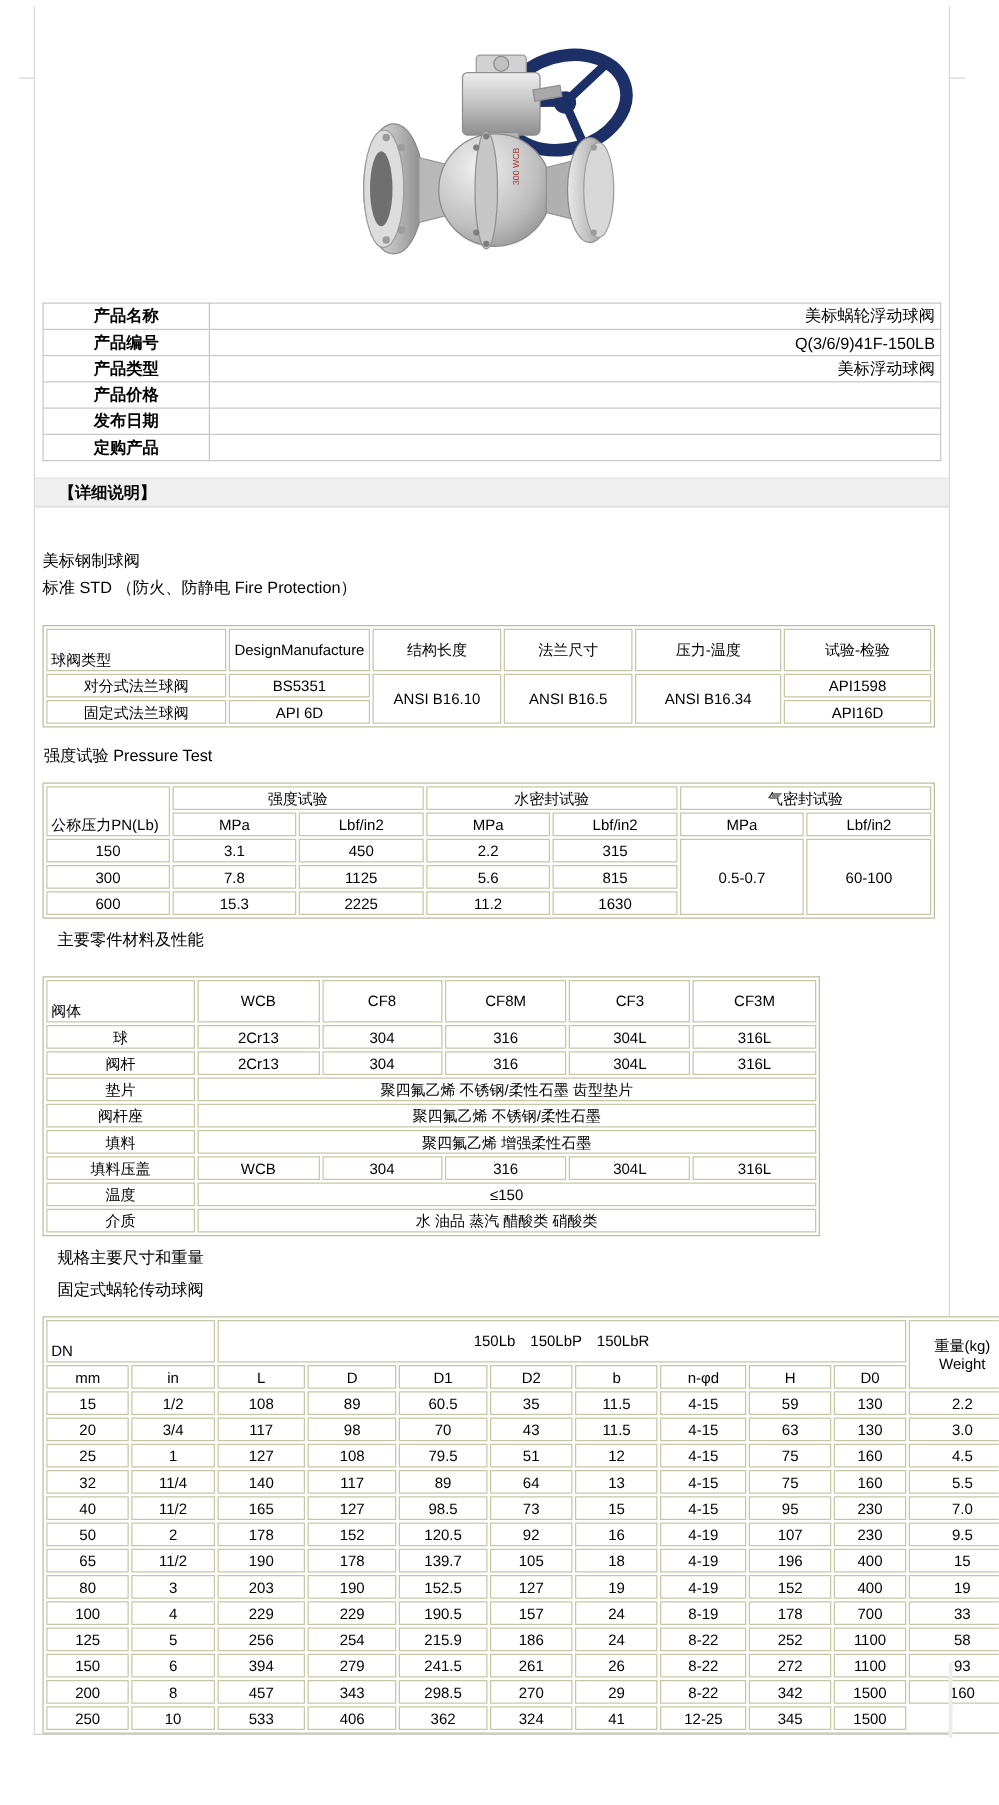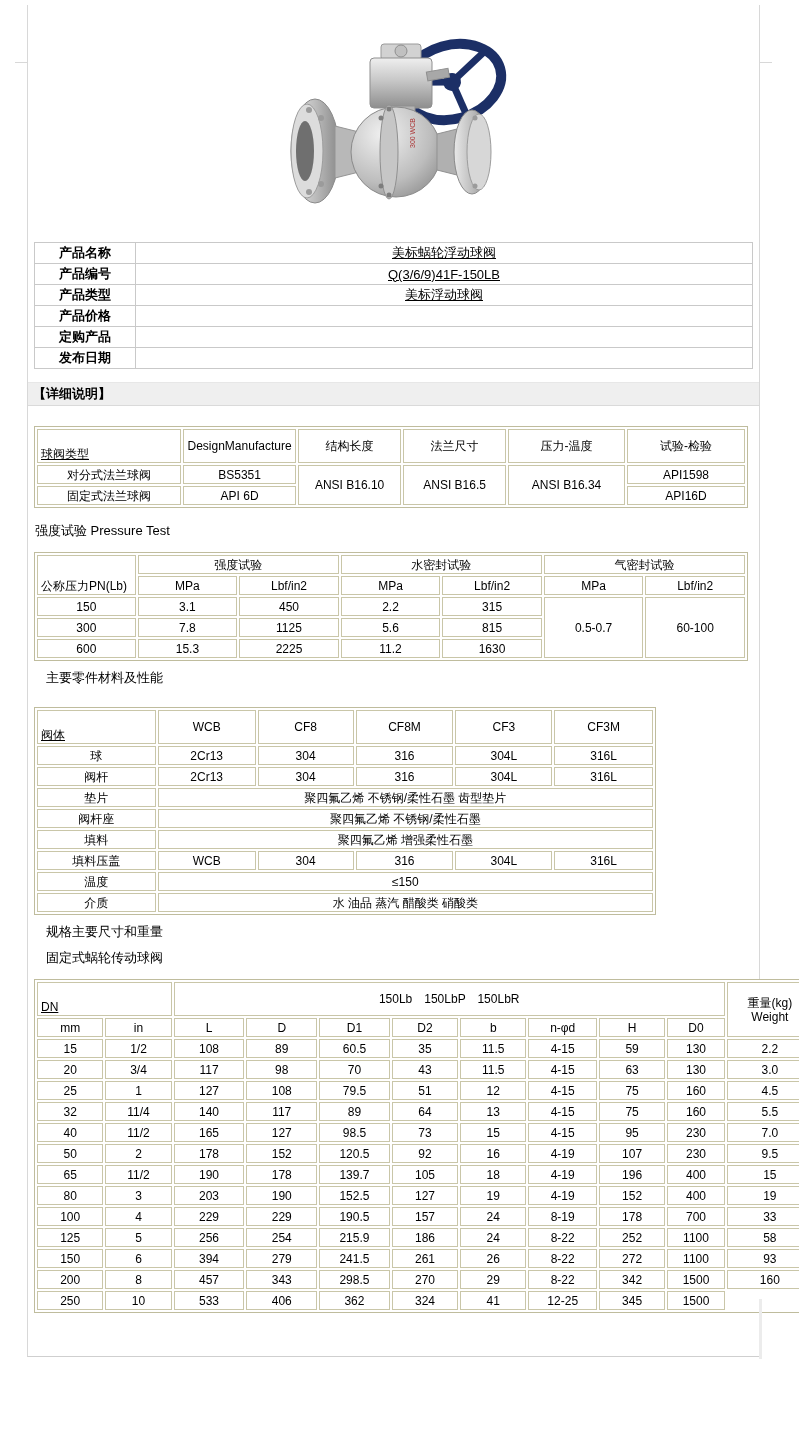--- a/index.html
+++ b/index.html
@@ -10,34 +10,34 @@
   .frame-shadow{position:absolute;right:-3px;bottom:-3px;width:3px;height:60px;background:#ececec;}
   .tick{position:absolute;top:57px;width:12px;height:1px;background:#d8d8d8;}
   .tick.left{left:-13px;}
   .tick.right{right:-13px;}
 
   .image-wrap{text-align:center;padding-top:25px;height:178px;}
 
   table{border-spacing:0;}
   .info{width:100%;border-collapse:collapse;margin-top:34px;}
   .info td{border:1px solid #c9c9c9;height:20px;font-size:13px;padding:0 4px;vertical-align:middle;}
-  .info td.lbl{width:96px;text-align:center;font-weight:bold;padding:0 2px;border-radius:10px;}
-  .info td.val{text-align:center;text-decoration:underline;}
+  .info td.lbl{width:96px;text-align:center;font-weight:bold;padding:0 18px;border-radius:10px;}
+  .info td.val{text-align:right;}
 
   .detail-bar{margin:13px -6px 5px -6px;background:#efefef;border-top:1px solid #e7e7e7;border-bottom:1px solid #dadada;
-              height:22px;line-height:22px;font-size:13px;font-weight:bold;padding-left:5px;}
+              height:22px;line-height:22px;font-size:13px;font-weight:bold;padding-left:19px;}
 
   .intro{margin-top:32px;font-size:13px;line-height:21px;}
 
   .caption{font-size:13px;margin:14px 0 0 1px;}
 
   .spec{border-collapse:separate;border-spacing:2px;border:1px solid #bfbc9d;margin-top:10px;background:#fff;}
   .spec td{border:1px solid #c9c6a8;font-size:12px;text-align:center;vertical-align:middle;height:15px;padding:1px 2px;line-height:14px;}
   .spec td.hl{text-align:left;vertical-align:bottom;padding-left:3px;}
-  .spec td.tall{height:30px;text-decoration:underline;}
+  .spec td.tall{height:30px;}
   .spec td.pre{white-space:pre-line;}
   .spec td.nb{border:none;}
 
   .mt20{margin-top:20px;}
   .mt12{margin-top:12px;}
   .mt8{margin-top:8px;margin-left:12px;}
 </style>
 </head>
 <body>
 
@@ -121,32 +121,36 @@
         </tr>
         <tr>
           <td class="lbl">产品类型</td>
           <td class="val">美标浮动球阀</td>
         </tr>
         <tr>
           <td class="lbl">产品价格</td>
           <td class="val"></td>
         </tr>
         <tr>
+          <td class="lbl">发布日期</td>
+          <td class="val"></td>
+        </tr>
+        <tr>
           <td class="lbl">定购产品</td>
           <td class="val"></td>
         </tr>
-        <tr>
-          <td class="lbl">发布日期</td>
-          <td class="val"></td>
-        </tr>
       </tbody>
     </table>
 
   <div class="detail-bar">【详细说明】</div>
 
+  <div class="intro">
+    <div>美标钢制球阀</div>
+    <div>标准  STD （防火、防静电  Fire Protection）</div>
+  </div>
 
   <table class="spec mt20" style="width:714px">
     <colgroup>
         <col style="width:146px">
         <col style="width:113px">
         <col style="width:104px">
         <col style="width:104px">
         <col style="width:118px">
         <col style="width:119px">
       </colgroup>

